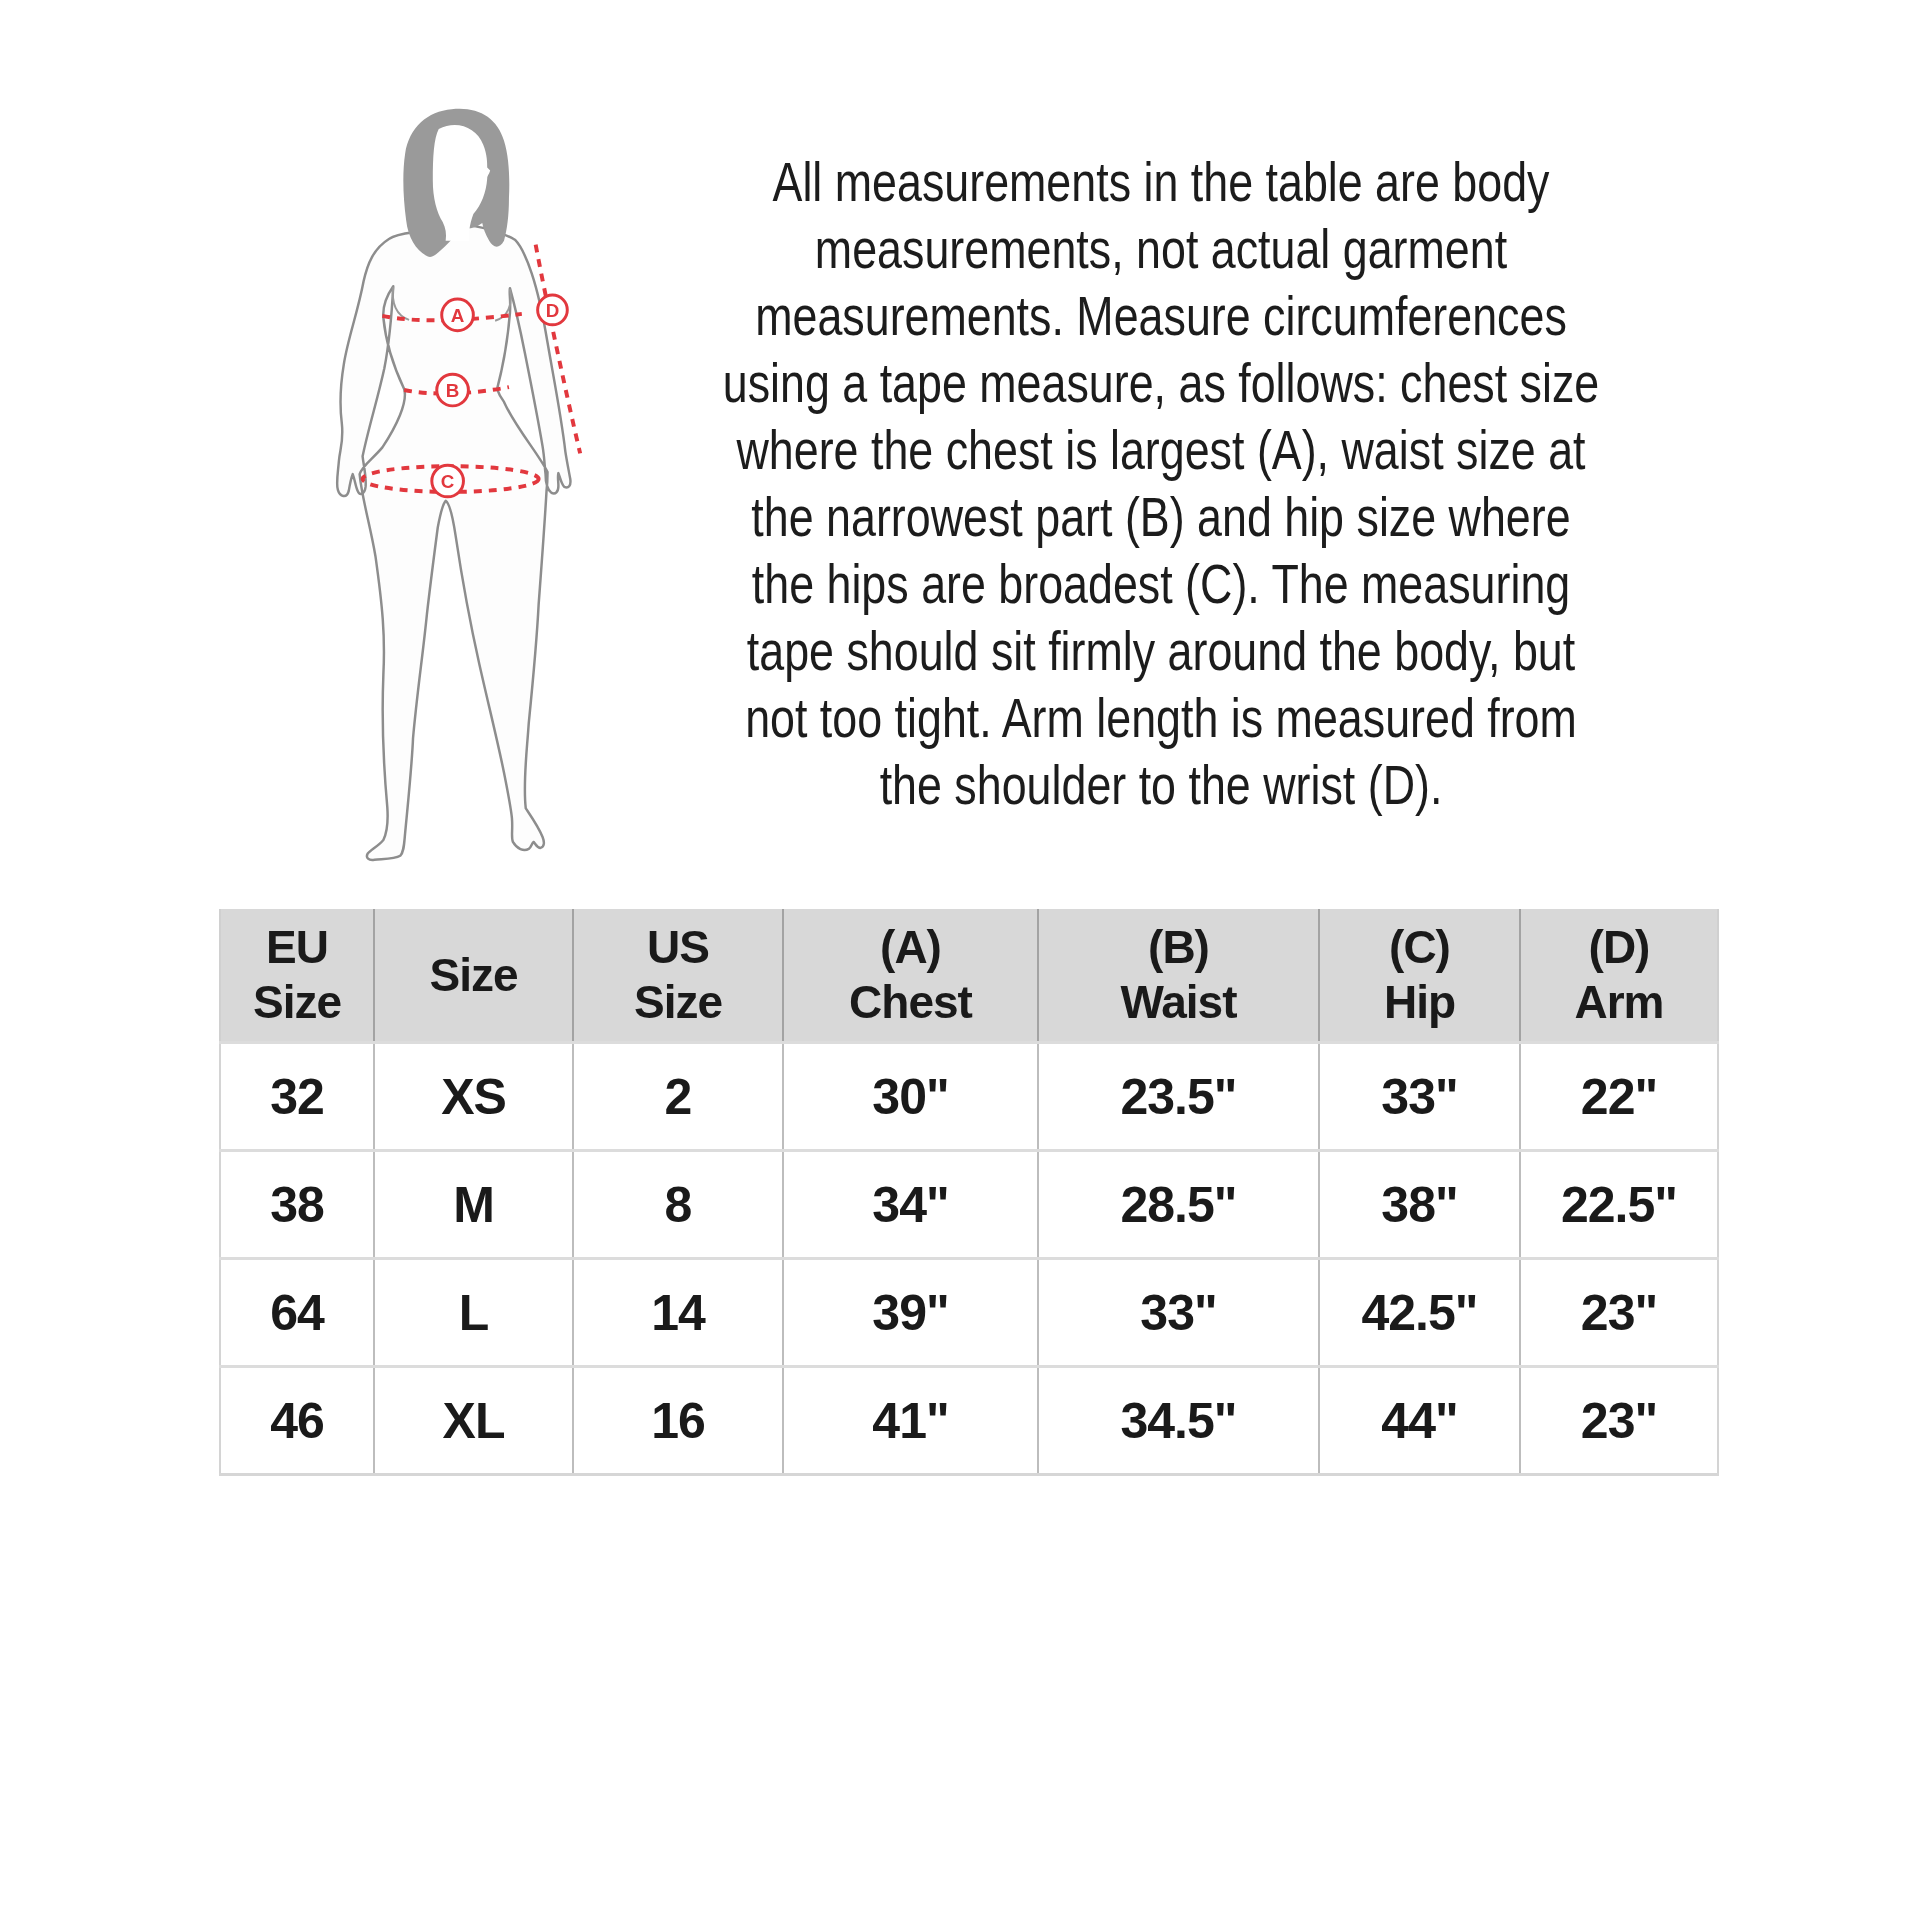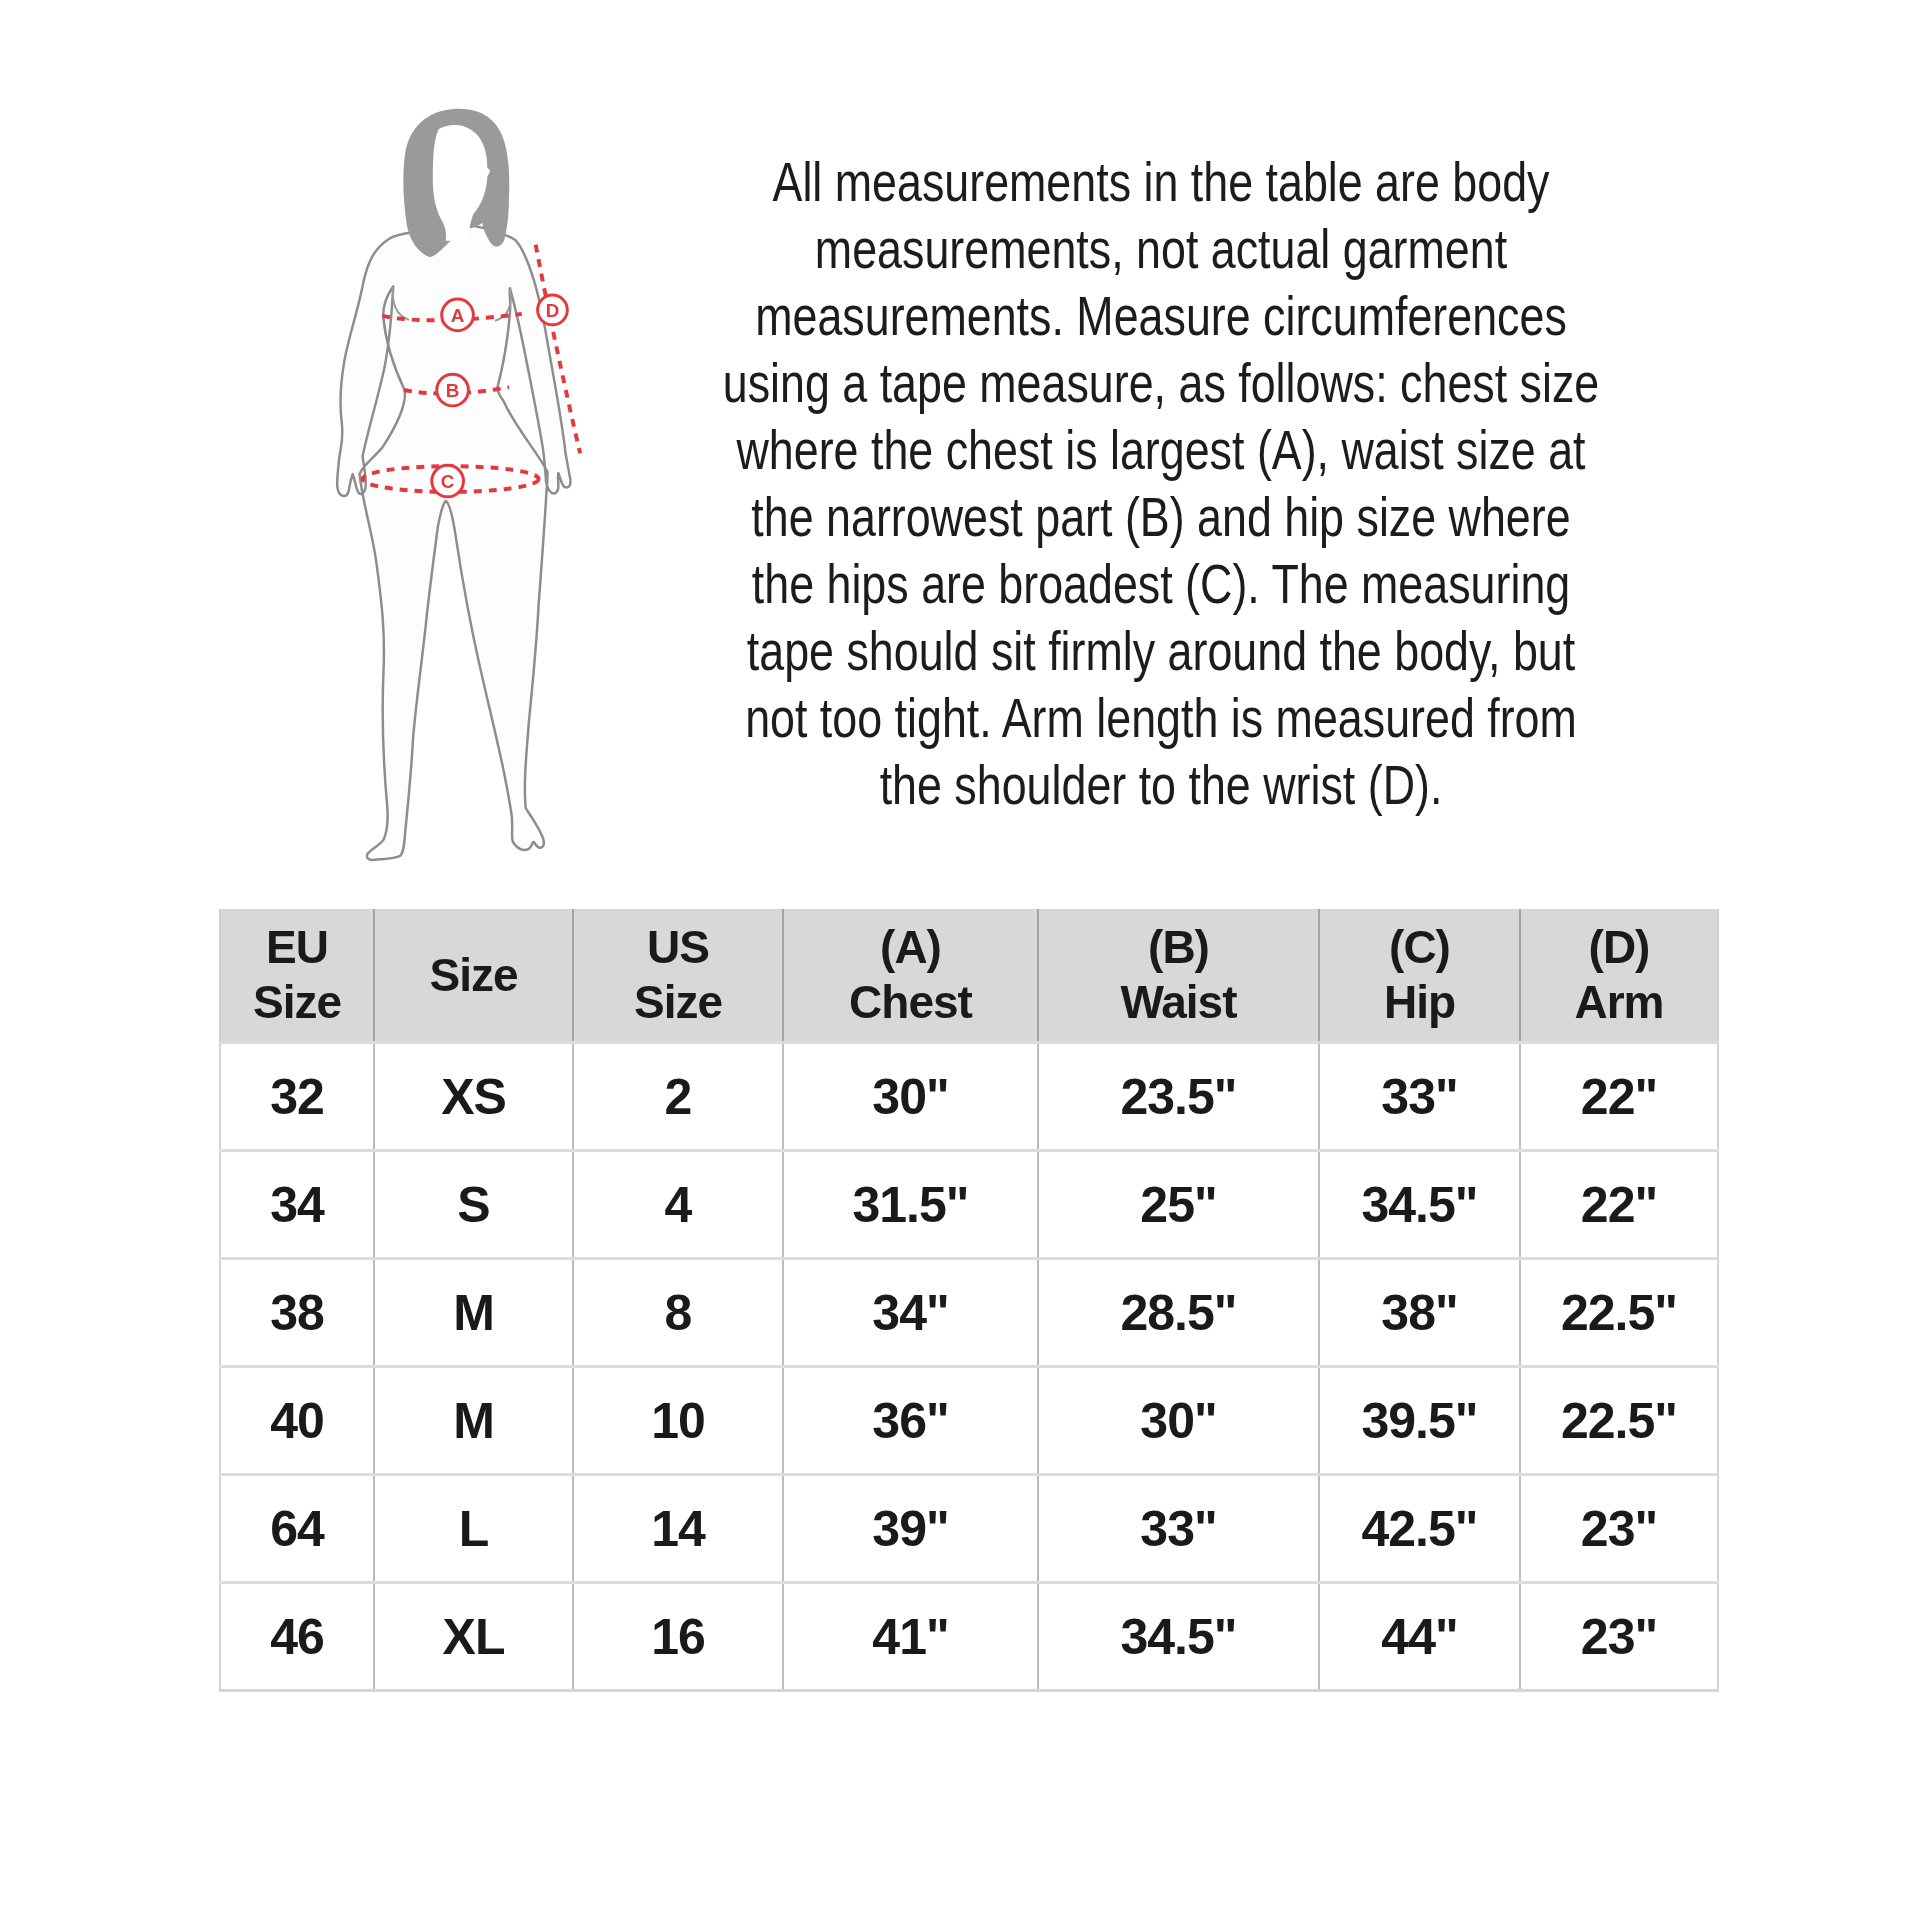--- a/index.html
+++ b/index.html
@@ -266,44 +266,26 @@
         <tr>
           <td>32</td>
           <td>XS</td>
           <td>2</td>
           <td>30"</td>
           <td>23.5"</td>
           <td>33"</td>
           <td>22"</td>
         </tr>
         <tr>
-          <td>34</td>
-          <td>S</td>
-          <td>4</td>
-          <td>31.5"</td>
-          <td>25"</td>
-          <td>34.5"</td>
-          <td>22"</td>
-        </tr>
-        <tr>
           <td>38</td>
           <td>M</td>
           <td>8</td>
           <td>34"</td>
           <td>28.5"</td>
           <td>38"</td>
-          <td>22.5"</td>
-        </tr>
-        <tr>
-          <td>40</td>
-          <td>M</td>
-          <td>10</td>
-          <td>36"</td>
-          <td>30"</td>
-          <td>39.5"</td>
           <td>22.5"</td>
         </tr>
         <tr>
           <td>64</td>
           <td>L</td>
           <td>14</td>
           <td>39"</td>
           <td>33"</td>
           <td>42.5"</td>
           <td>23"</td>

